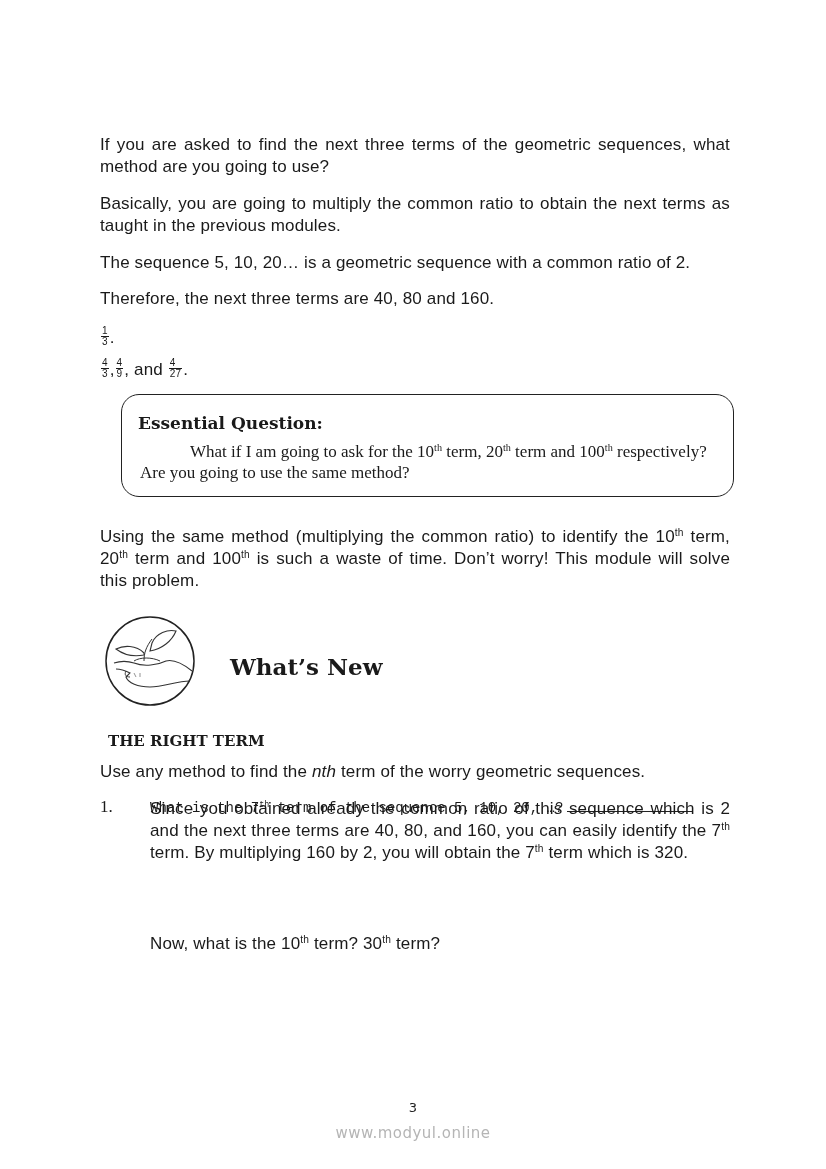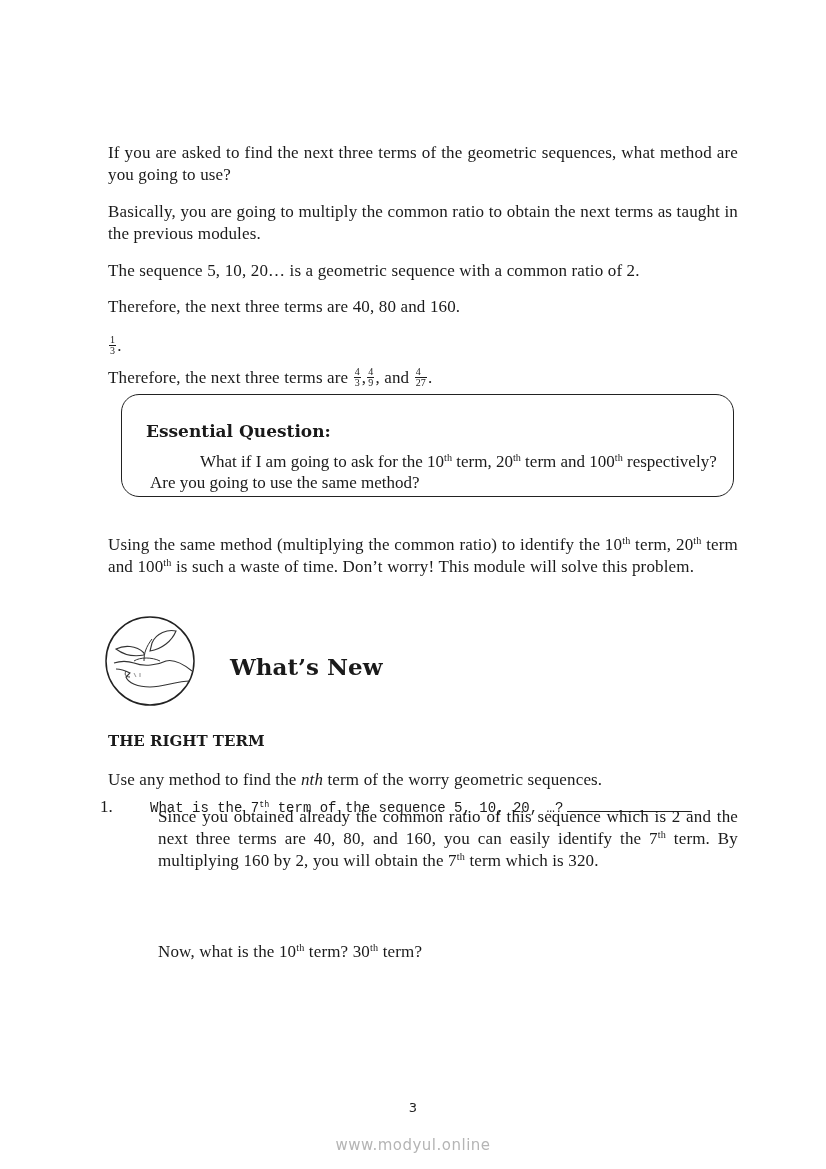--- a/index.html
+++ b/index.html
@@ -3,42 +3,42 @@
   <meta charset="utf-8">
   <style>
     html, body { margin: 0; padding: 0; background: #ffffff; }
     body {
       width: 826px; height: 1169px; position: relative; overflow: hidden;
       font-family: "DejaVu Serif", "Liberation Serif", serif;
       color: #1a1a1a;
     }
     .p {
       position: absolute; left: 100px; width: 630px;
-      font-size: 15.2px; line-height: 22px; margin: 8px;
+      font-size: 15.2px; line-height: 22px; margin: 0;
       text-align: justify; text-align-last: left;
-      font-family: Liberation Serif, serif; font-size: 17px; letter-spacing: 0.15px;
+      font-family: Liberation Sans, sans-serif; font-size: 17px; letter-spacing: 0.15px;
     }
     .just { text-align: justify; }
     sup { font-size: 0.6em; vertical-align: 0.55em; line-height: 0; }
     .frac {
       display: inline-block; vertical-align: middle; text-align: center;
       font-size: 10px; line-height: 10px; margin: 0 1px; position: relative; top: -2px;
     }
     .frac .num { display: block; border-bottom: 1px solid #1a1a1a; padding: 0 1px; }
     .frac .den { display: block; padding: 0 1px; }
     .eq-box {
       position: absolute; left: 121px; top: 394px; width: 613px; height: 103px;
       border: 1.5px solid #222; border-radius: 18px; box-sizing: border-box;
     }
     .eq-title {
-      position: absolute; left: 16px; top: 18px; margin: 8px;
+      position: absolute; left: 16px; top: 18px; margin: 0;
       font-family: "DejaVu Serif", serif; font-weight: bold; font-size: 17px;
     }
     .eq-body {
-      position: absolute; left: 16px; top: 44px; width: 575px; margin: 12px;
+      position: absolute; left: 16px; top: 44px; width: 575px; margin: 2px;
       font-family: "Liberation Serif", serif; font-size: 17px; line-height: 21px;
       text-indent: 50px;
     }
     .section-icon { position: absolute; left: 104px; top: 615px; width: 92px; height: 92px; }
     .section-title {
       position: absolute; left: 218px; top: 641px; margin: 12px;
       font-family: "DejaVu Serif", serif; font-weight: bold; font-size: 23px;
     }
     .subhead {
       position: absolute; left: 100px; top: 724px; margin: 8px;
@@ -47,36 +47,35 @@
     .item-num { position: absolute; left: 100px; top: 797px; font-family: "Liberation Serif", serif; font-size: 17px; }
     .item-q { position: absolute; left: 150px; top: 797px; font-family: Liberation Mono, monospace; font-size: 14px; }
     .blank { display: inline-block; width: 125px; border-bottom: 1px solid #222; vertical-align: baseline; margin-left: 4px; height: 14px; }
     .indent { left: 150px; width: 580px; }
     .page-num {
       position: absolute; left: 0; width: 826px; top: 1100px; text-align: center;
       font-family: "DejaVu Sans", sans-serif; font-size: 13px; color: #222;
     }
     .watermark {
       position: absolute; left: 0; width: 826px; top: 1124px; text-align: center;
-      font-family: "DejaVu Sans", sans-serif; font-size: 15px; color: #b5b5b5; letter-spacing: 0.5px; margin-top: 12px;
+      font-family: "DejaVu Sans", sans-serif; font-size: 15px; color: #b5b5b5; letter-spacing: 0.5px;
     }
   </style>
 </head>
 <body>
 
 <p class="p just" style="top:134px;">If you are asked to find the next three terms of the geometric sequences, what method are you going to use?</p>
 <p class="p just" style="top:193px;">Basically, you are going to multiply the common ratio to obtain the next terms as taught in the previous modules.</p>
 <p class="p" style="top:252px;">The sequence 5, 10, 20… is a geometric sequence with a common ratio of 2.</p>
 <p class="p" style="top:288px;">Therefore, the next three terms are 40, 80 and 160.</p>
 
 <p class="p" style="top:327px;">
   <span class="frac"><span class="num">1</span><span class="den">3</span></span>.
 </p>
 <p class="p" style="top:359px;">
-  <span>Therefore, the next three terms are</span>
   <span class="frac"><span class="num">4</span><span class="den">3</span></span>,<span class="frac"><span class="num">4</span><span class="den">9</span></span>, <span>and</span> <span class="frac"><span class="num">4</span><span class="den">27</span></span>.
 </p>
 
 <div class="eq-box">
   <p class="eq-title">Essential Question:</p>
   <p class="eq-body"><span>What if I am going to ask for the 10</span><sup>th</sup><span> term, 20</span><sup>th</sup><span> term and 100</span><sup>th</sup><span> respectively? Are you going to use the same method?</span></p>
 </div>
 
 <p class="p just" style="top:526px;"><span>Using the same method (multiplying the common ratio) to identify the 10</span><sup>th</sup><span> term, 20</span><sup>th</sup><span> term and 100</span><sup>th</sup><span> is such a waste of time. Don’t worry! This module will solve this problem.</span></p>
 

